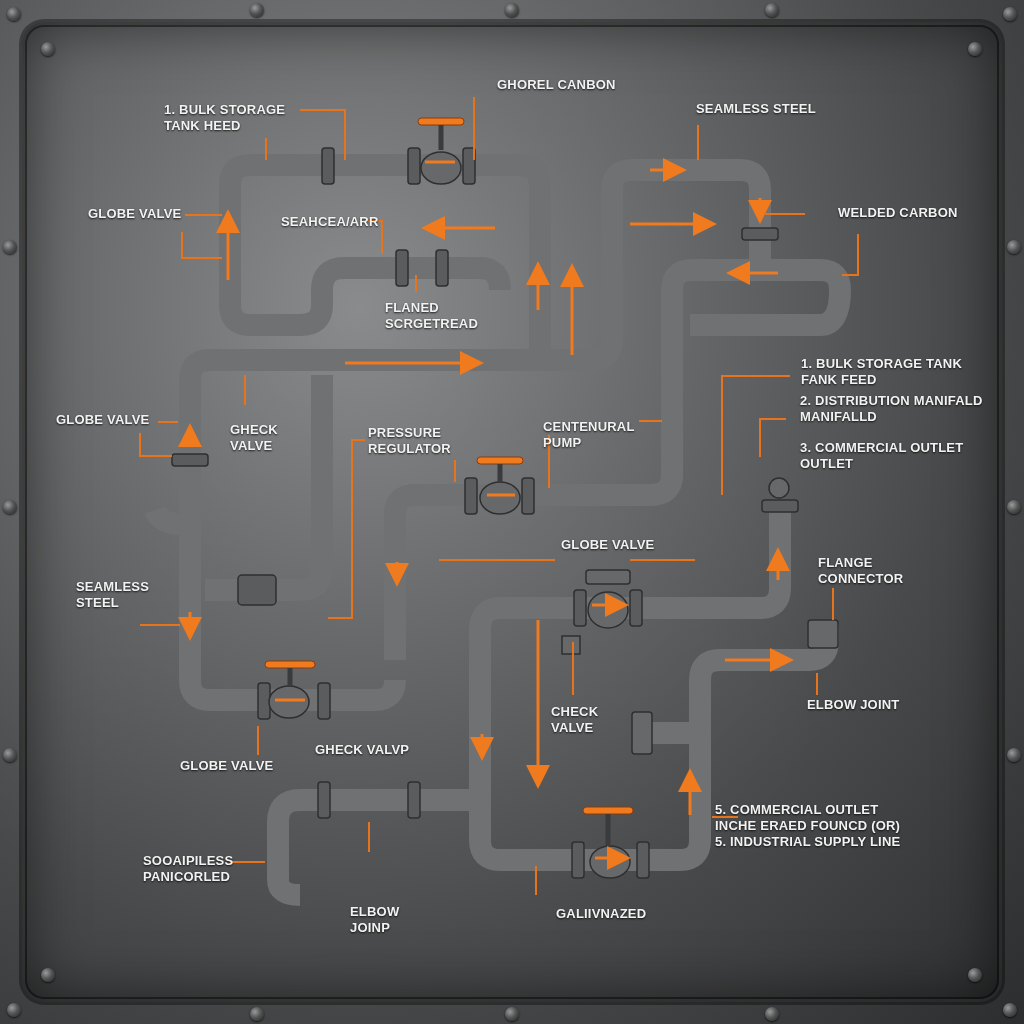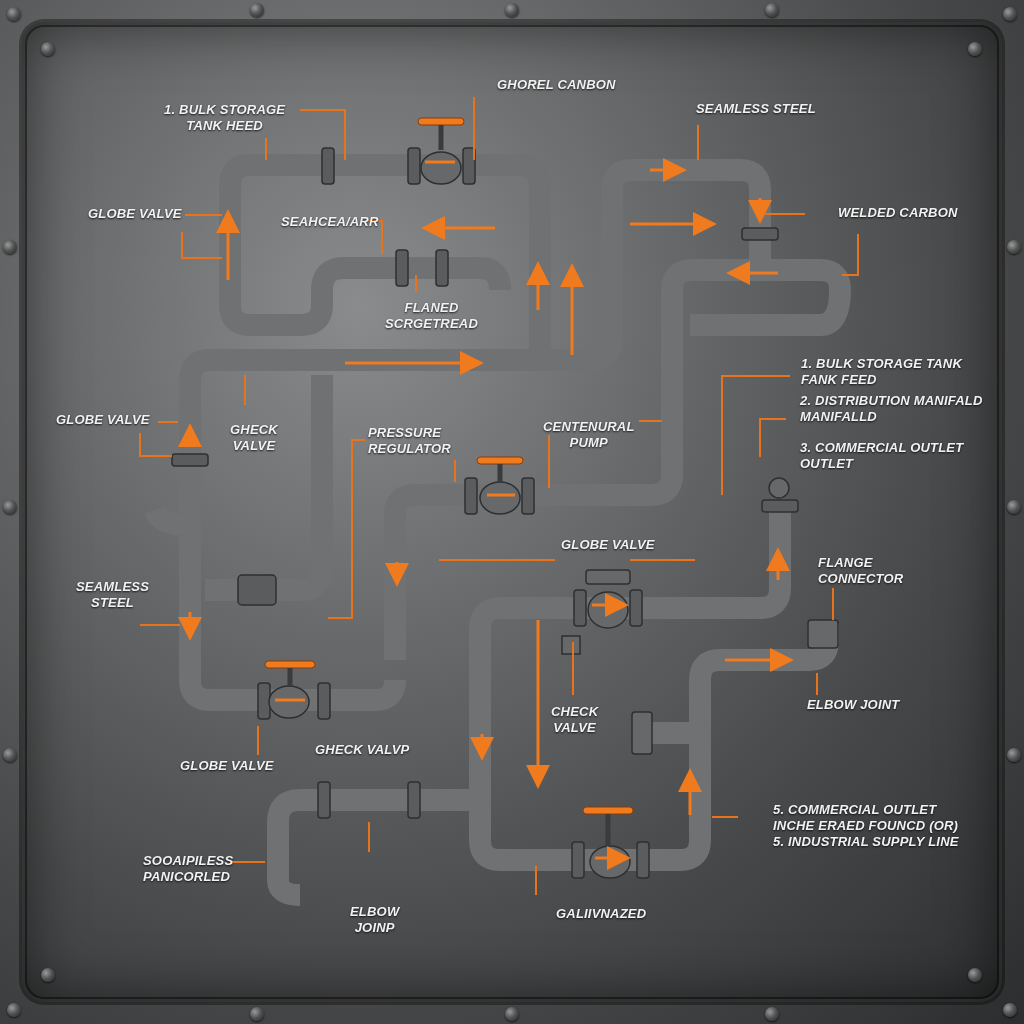--- a/index.html
+++ b/index.html
@@ -5,23 +5,23 @@
   html,body{margin:0;padding:0;background:#2a2b2c;}
   body{width:1024px;height:1024px;overflow:hidden;position:relative;font-family:"Liberation Sans","DejaVu Sans",sans-serif;}
   .frame{position:absolute;inset:0;background:radial-gradient(ellipse at 35% 30%,#8a8b8c 0%,#6b6c6d 30%,#48494a 65%,#2c2d2e 100%);}
   .panel{position:absolute;left:22px;top:22px;width:980px;height:980px;border-radius:22px;
     box-shadow:inset 0 0 0 3px rgba(255,255,255,0.10),inset 0 0 0 5px rgba(0,0,0,0.45),inset 0 0 60px rgba(0,0,0,0.55),0 0 0 3px rgba(0,0,0,0.35);}
   .rivet{position:absolute;width:14px;height:14px;border-radius:50%;
     background:radial-gradient(circle at 35% 35%,#9a9b9c 0%,#555 45%,#222 100%);box-shadow:0 1px 2px rgba(0,0,0,.7);}
   svg.pipes{position:absolute;left:0;top:0;}
   .lbl{position:absolute;color:#f2f2f2;font-weight:bold;font-size:13px;line-height:16px;letter-spacing:0.2px;
     text-shadow:0 1px 2px rgba(0,0,0,.8);white-space:nowrap;text-transform:uppercase;}
-  .lbl span{display:block;font-style:italic;}
-  .right{text-align:center;}
-  .center{text-align:center;}
+  .lbl span{display:block;}
+  .right{text-align:left;}
+  .center{text-align:left;}
 </style>
 </head>
 <body>
 
 <div class="frame"></div>
 <div class="panel"></div>
 
 <div class="rivet" style="left:7px;top:7px"></div>
 <div class="rivet" style="left:41px;top:42px"></div>
 <div class="rivet" style="left:1003px;top:7px"></div>
@@ -291,21 +291,21 @@
 </div>
 <div class="lbl" style="left:807px;top:697px">
   <span>Elbow Joint</span>
 </div>
 <div class="lbl" style="left:180px;top:758px">
   <span>Globe Valve</span>
 </div>
 <div class="lbl" style="left:315px;top:742px">
   <span>Gheck Valvp</span>
 </div>
-<div class="lbl" style="left:773px;top:802px">
+<div class="lbl" style="left:715px;top:802px">
   <span>5. Commercial Outlet</span>
   <span>Inche Eraed Founcd (Or)</span>
   <span>5. Industrial Supply Line</span>
 </div>
 <div class="lbl" style="left:143px;top:853px">
   <span>Sooaipiless</span>
   <span>Panicorled</span>
 </div>
 <div class="lbl center" style="left:350px;top:904px">
   <span>Elbow</span>

